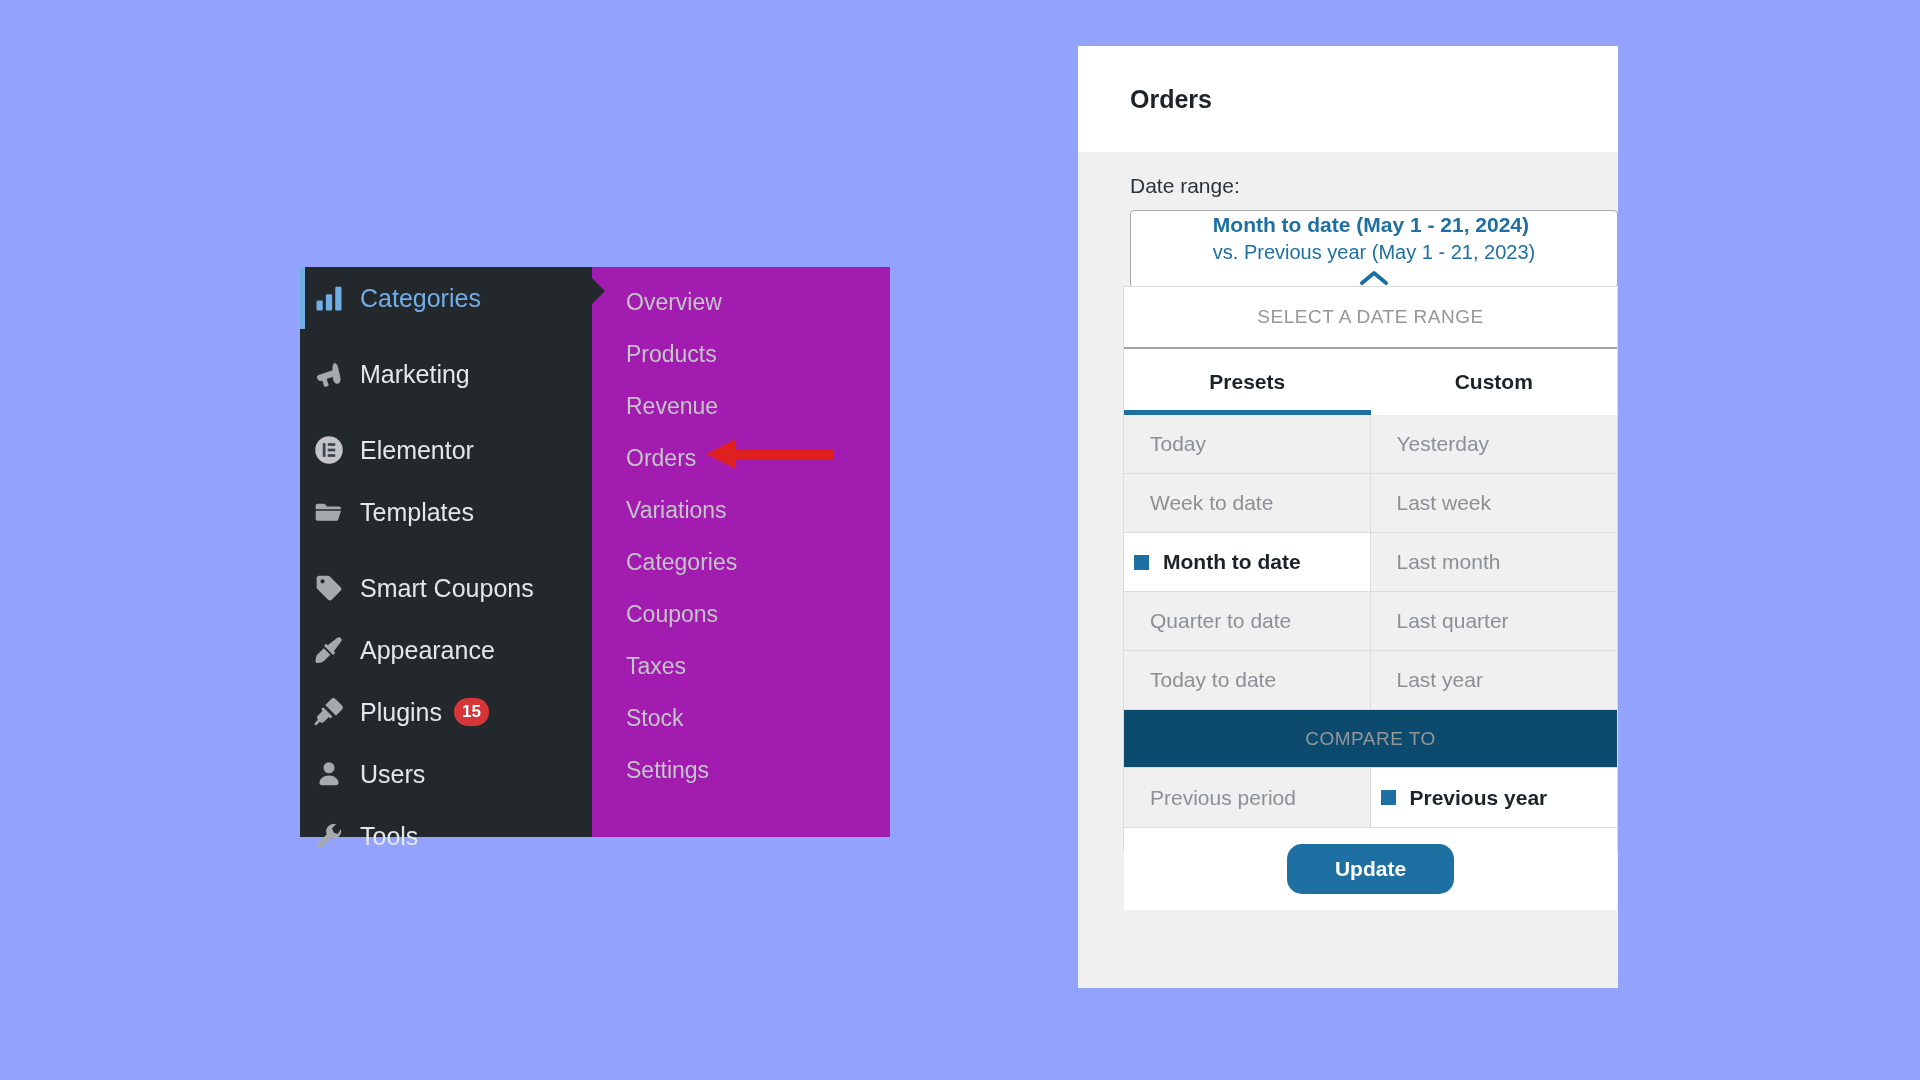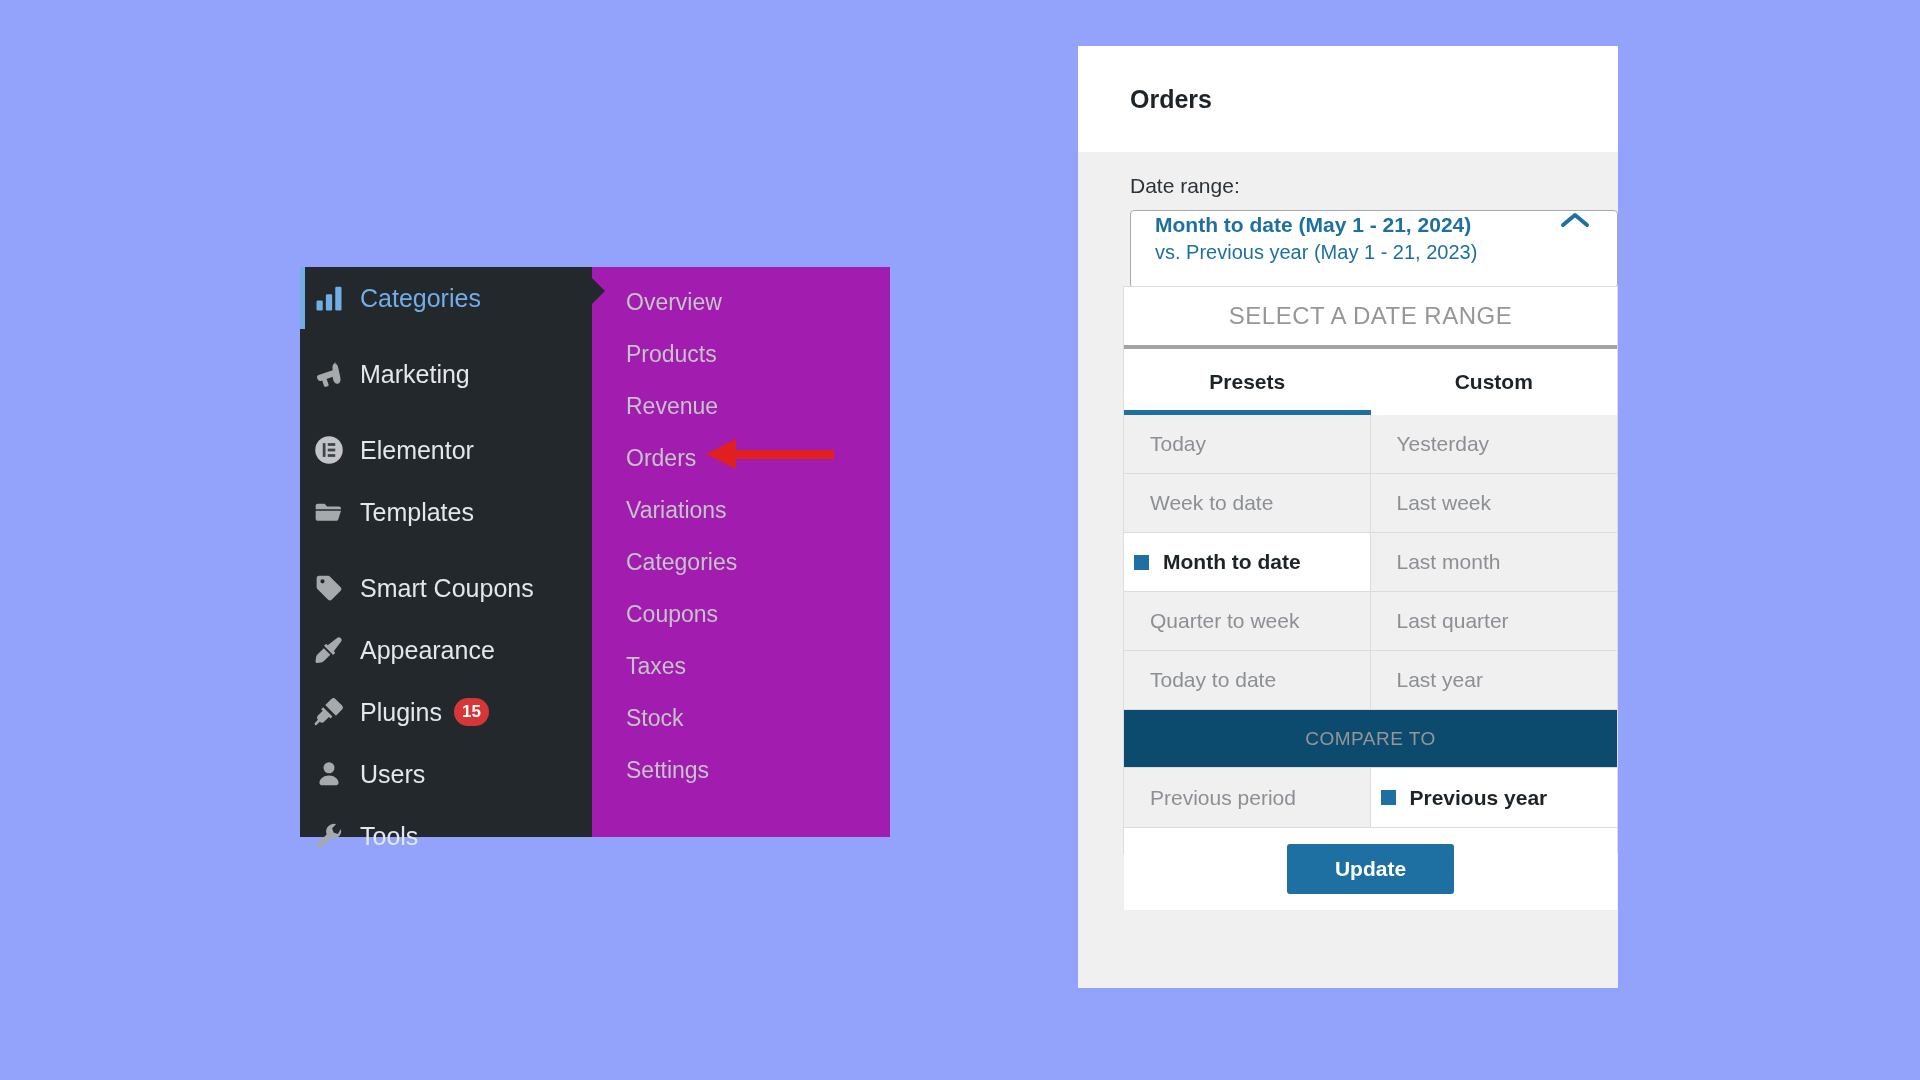--- a/index.html
+++ b/index.html
@@ -117,23 +117,24 @@
   .panel-body { padding: 22px 0 0 52px; position: relative; }
   .date-range-label {
     font-size: 21px; color: #2c3338;
     margin-bottom: 12px;
   }
   .date-range-box {
     width: 488px; height: 78px;
     background: #fff;
     border: 1px solid #a7aaad;
     border-radius: 4px;
-    display: flex; align-items: flex-start;
+    display: flex; align-items: center;
     padding: 0 24px 0 24px;
     position: relative;
+    flex-direction: column;
   }
   .drb-text { flex: 1; }
   .drb-primary {
     font-size: 21px; font-weight: bold; color: #1d70a1;
     line-height: 1.32;
   }
   .drb-secondary {
     font-size: 20px; color: #1d70a1;
     line-height: 1.32;
   }
@@ -142,23 +143,23 @@
   
   .dd-card {
     position: absolute; left: 1123px; top: 286px;
     width: 495px; height: 567px;
     background: #fff;
     border: 1px solid #dcdcde;
   }
   .dd-head {
     height: 62px;
     display: flex; align-items: center; justify-content: center;
-    font-size: 24px; color: #949698;
+    font-size: 19px; color: #949698;
     letter-spacing: 0.5px;
-    border-bottom: 4px solid #a3a3a3;
+    border-bottom: 2px solid #a3a3a3;
   }
   .dd-tabs { display: flex; height: 66px; }
   .dd-tab {
     flex: 1;
     display: flex; align-items: center; justify-content: center;
     font-size: 21px; font-weight: bold; color: #1d2327;
     position: relative;
   }
   .dd-tab.active:after {
     content: ""; position: absolute;
@@ -198,21 +199,21 @@
   .compare-row { display: flex; }
   .compare-row .preset-cell { height: 60px; }
 
   .update-row {
     height: 82px; background: #fff;
     display: flex; align-items: center; justify-content: center;
   }
   .btn-update {
     background: #1d70a1; color: #fff;
     font-size: 21px; font-weight: bold;
-    border: none; border-radius: 3px;
+    border: none; border-radius: 15px;
     padding: 13px 48px;
     font-family: "Liberation Sans", sans-serif;
     cursor: pointer;
   }
   svg { display: block; }
 </style>
 </head>
 <body>
 
 <div class="stage">
@@ -383,21 +384,21 @@
           <span>Last week</span>
         </div>
         <div class="preset-cell selected">
           <span class="sel-dot"></span>
           <span>Month to date</span>
         </div>
         <div class="preset-cell">
           <span>Last month</span>
         </div>
         <div class="preset-cell">
-          <span>Quarter to week</span>
+          <span>Quarter to date</span>
         </div>
         <div class="preset-cell">
           <span>Last quarter</span>
         </div>
         <div class="preset-cell">
           <span>Today to date</span>
         </div>
         <div class="preset-cell">
           <span>Last year</span>
         </div>

